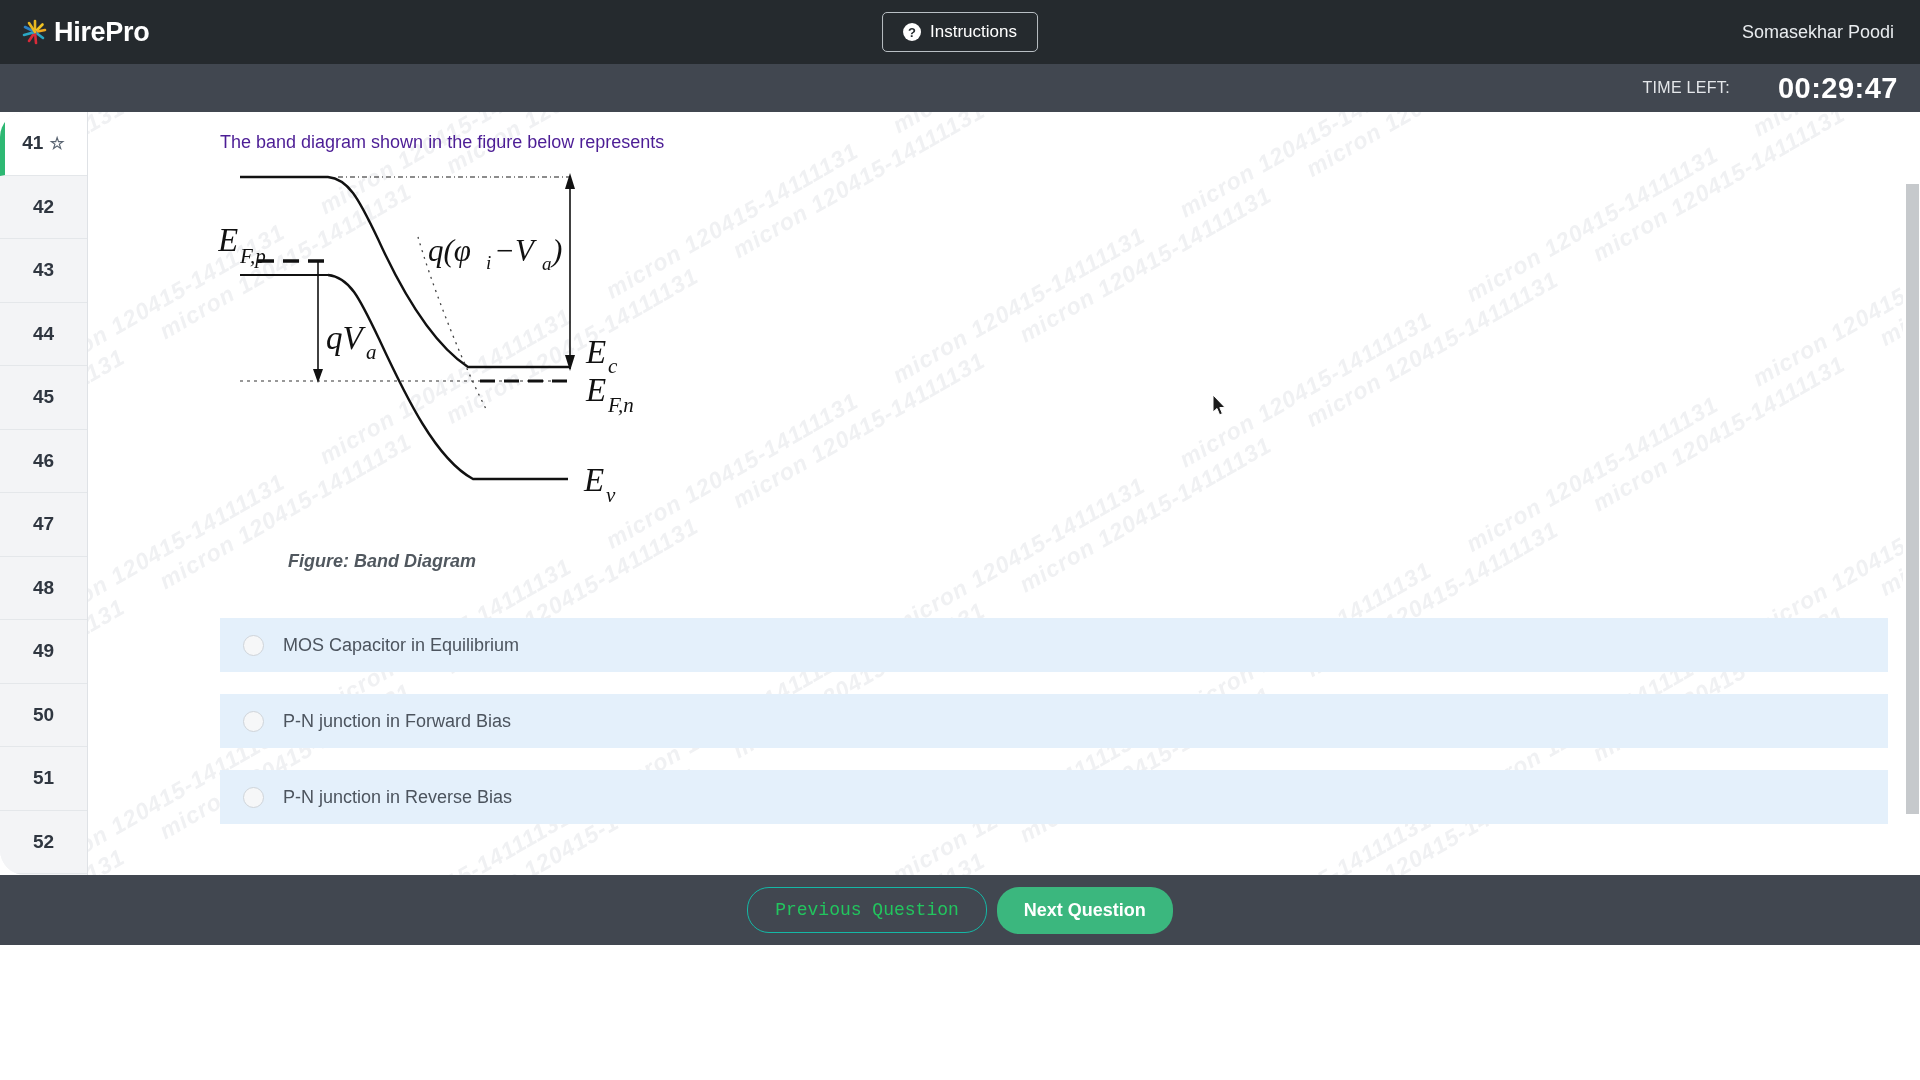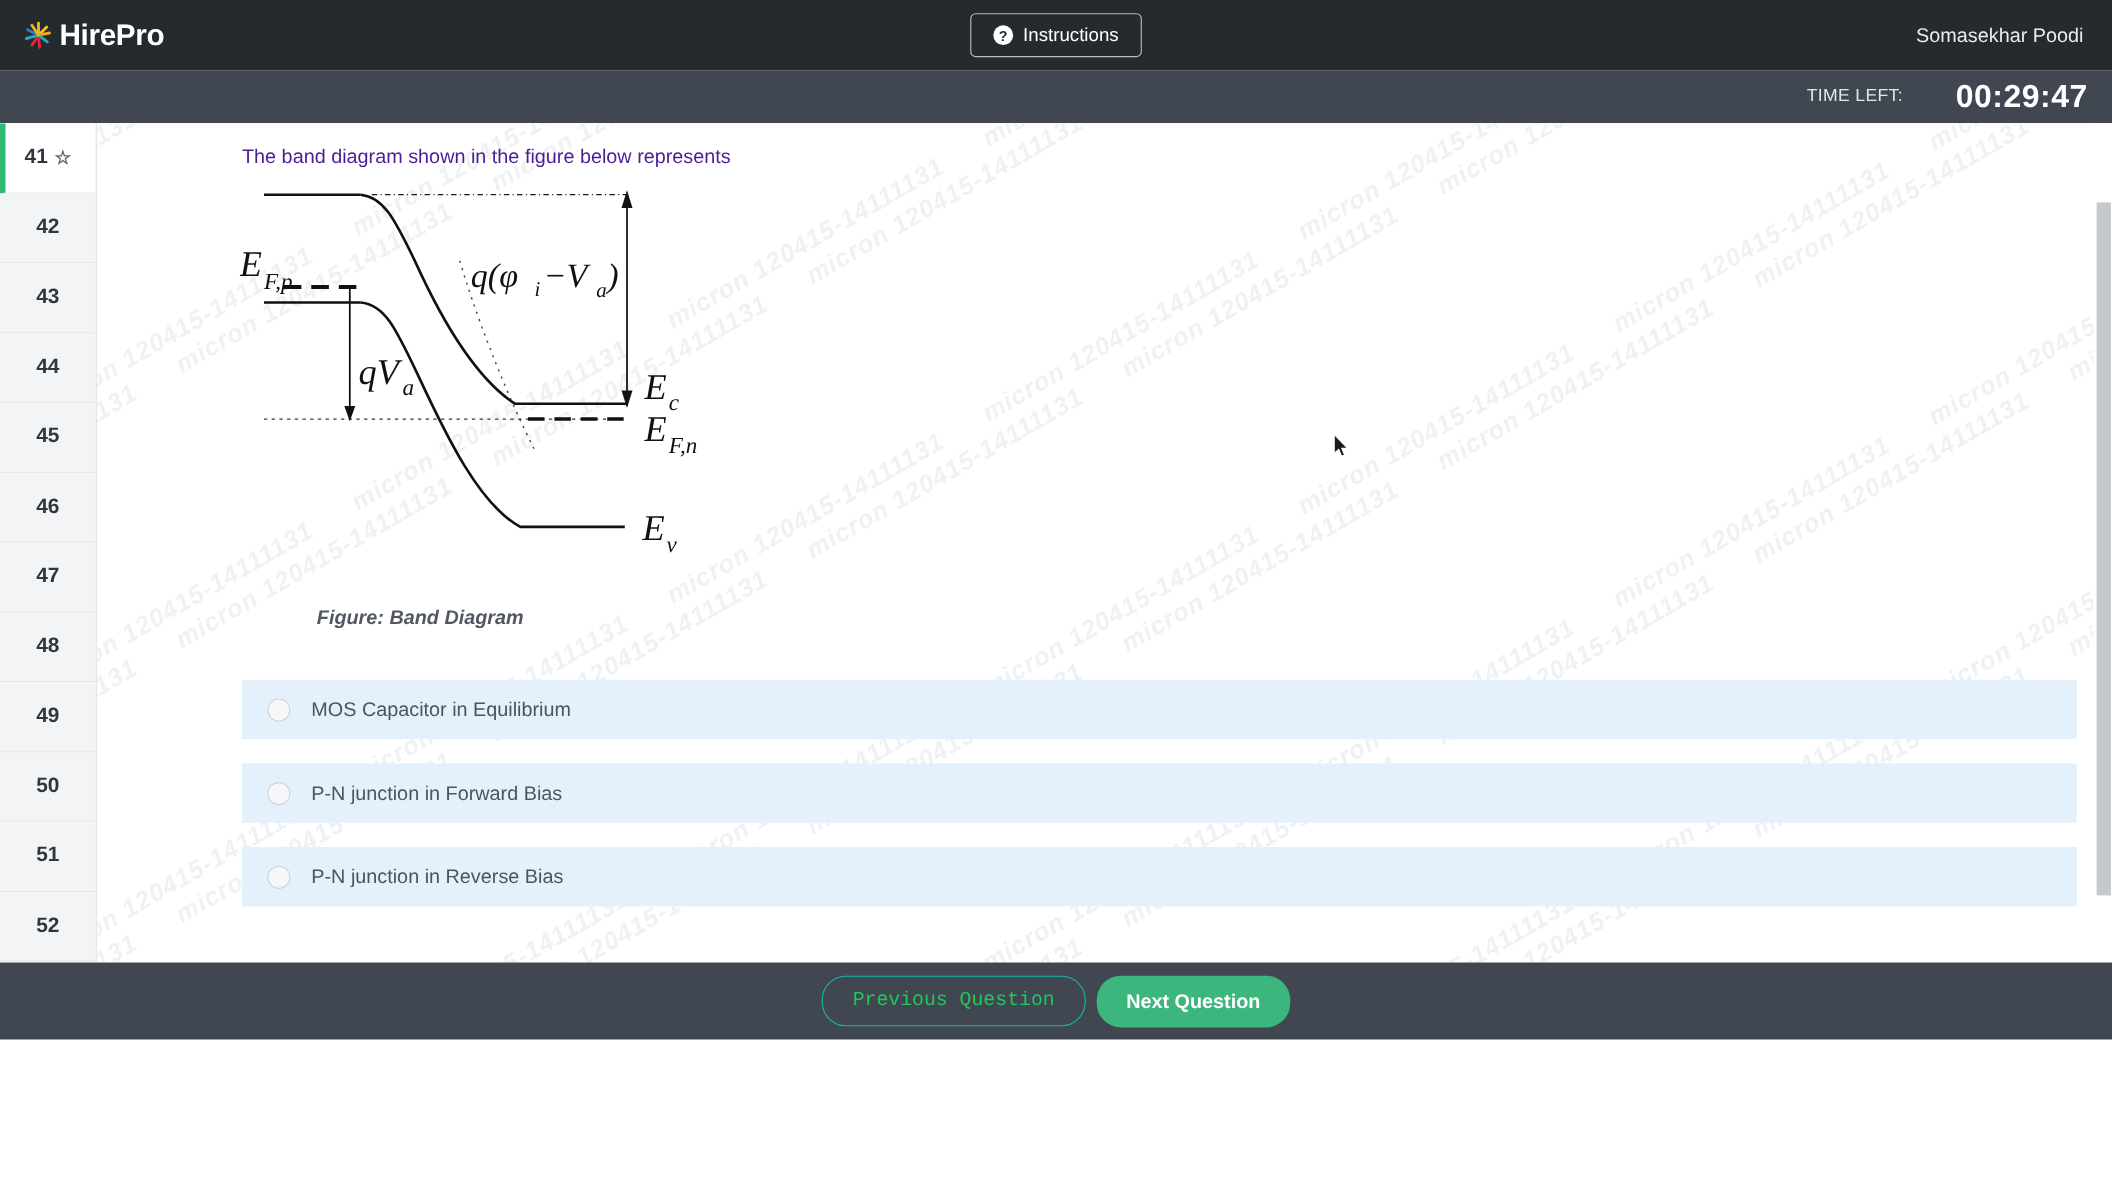--- a/index.html
+++ b/index.html
@@ -117,20 +117,21 @@
     line-height: 1;
   }
 
   
   .body-area {
     flex: 1;
     display: flex;
     position: relative;
     overflow: hidden;
     background: #ffffff;
+    border-radius: 25px;
   }
 
   
   .qnav {
     width: 88px;
     flex: 0 0 88px;
     background: #f3f4f6;
     border-right: 1px solid #dfe2e6;
     overflow: hidden;
     position: relative;

